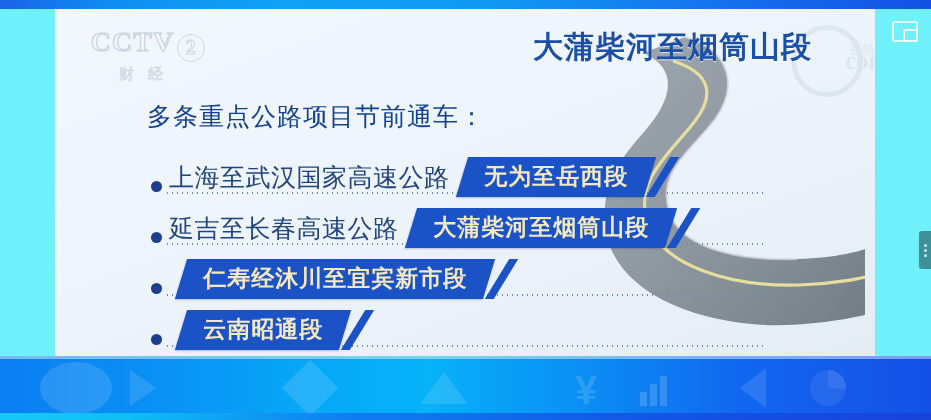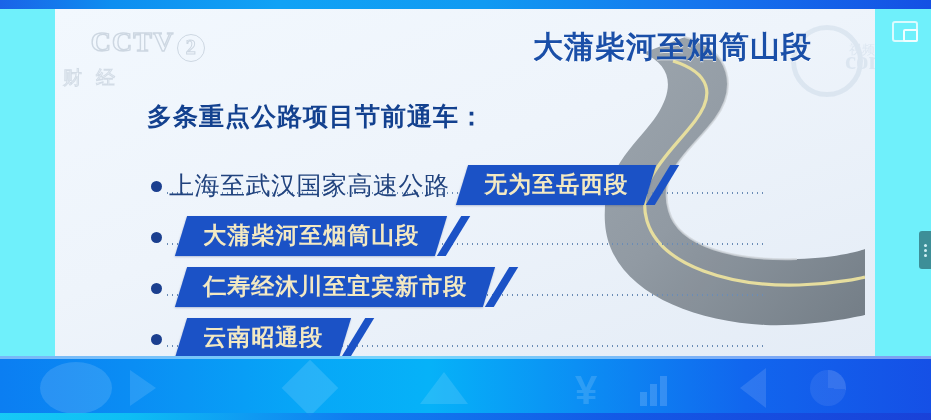--- a/index.html
+++ b/index.html
@@ -62,21 +62,21 @@
     -webkit-text-stroke:1.4px #7b8ea3;
     text-align:center;line-height:30px;
     white-space:nowrap;
   }
   .logo-main .two{
     display:inline-block;border:1.4px solid #7b8ea3;border-radius:50%;
     width:26px;height:26px;line-height:24px;font-size:20px;
     -webkit-text-stroke:1px #7b8ea3;margin-left:3px;vertical-align:-3px;
   }
   .logo-sub{
-    font-size:19px;letter-spacing:14px;text-align:left;margin-top:3px;
+    font-size:15px;letter-spacing:14px;text-align:center;margin-top:3px;
     color:transparent;-webkit-text-stroke:1px #8fa0b2;
   }
 
   
   .road{position:absolute;right:10px;top:6px;width:300px;height:340px;opacity:.95;}
 
   
   .wm{
     position:absolute;left:710px;top:16px;width:130px;height:78px;
     opacity:.16;pointer-events:none;
@@ -98,36 +98,36 @@
   .title{
     font-size:30px;font-weight:700;color:#1a4fa8;letter-spacing:1px;
     text-shadow:0 1px 0 rgba(255,255,255,.7);
   }
   .subtitle{
     margin-top:6px;font-size:18px;color:#2b4f7e;letter-spacing:.5px;
   }
 
   .headline{
     position:absolute;left:92px;top:91px;
-    font-size:25px;font-weight:700;color:#13418f;letter-spacing:1px;
+    font-size:25px;font-weight:400;color:#13418f;letter-spacing:1px;
   }
 
   
   .list{position:absolute;left:92px;top:145px;width:740px;}
   .row{position:relative;height:51px;}
   .bullet{
     position:absolute;left:4px;top:27px;width:11px;height:11px;border-radius:50%;
     background:#1b3f8f;
   }
   .dots{
     position:absolute;left:18px;top:38px;right:120px;height:2px;
     background-image:radial-gradient(circle,#6b8cb5 0.9px,transparent 1px);
     background-size:5px 2px;background-repeat:repeat-x;
   }
-  .row-inner{position:absolute;left:22px;top:8px;display:flex;align-items:center;height:46px;}
+  .row-inner{position:absolute;left:22px;top:0;display:flex;align-items:center;height:46px;}
   .road-name{
     font-size:25px;color:#21437e;letter-spacing:.5px;white-space:nowrap;
   }
   .tagwrap{margin-left:12px;position:relative;}
   .tag{
     display:inline-block;
     background:#1b52c6;
     color:#f3e9c2;
     font-size:23px;font-weight:700;letter-spacing:1px;
     padding:4px 22px 5px 22px;
@@ -242,20 +242,21 @@
         <div class="row-inner">
           <div class="road-name">上海至武汉国家高速公路</div>
           <div class="tagwrap"><div class="tag"><span>无为至岳西段</span></div></div>
         </div>
       </div>
 
       <div class="row">
         <div class="bullet"></div>
         <div class="dots"></div>
         <div class="row-inner">
+          <div class="road-name">延吉至长春高速公路</div>
           <div class="tagwrap"><div class="tag"><span>大蒲柴河至烟筒山段</span></div></div>
         </div>
       </div>
 
       <div class="row">
         <div class="bullet"></div>
         <div class="dots"></div>
         <div class="row-inner">
           <div class="tagwrap"><div class="tag"><span>仁寿经沐川至宜宾新市段</span></div></div>
         </div>

